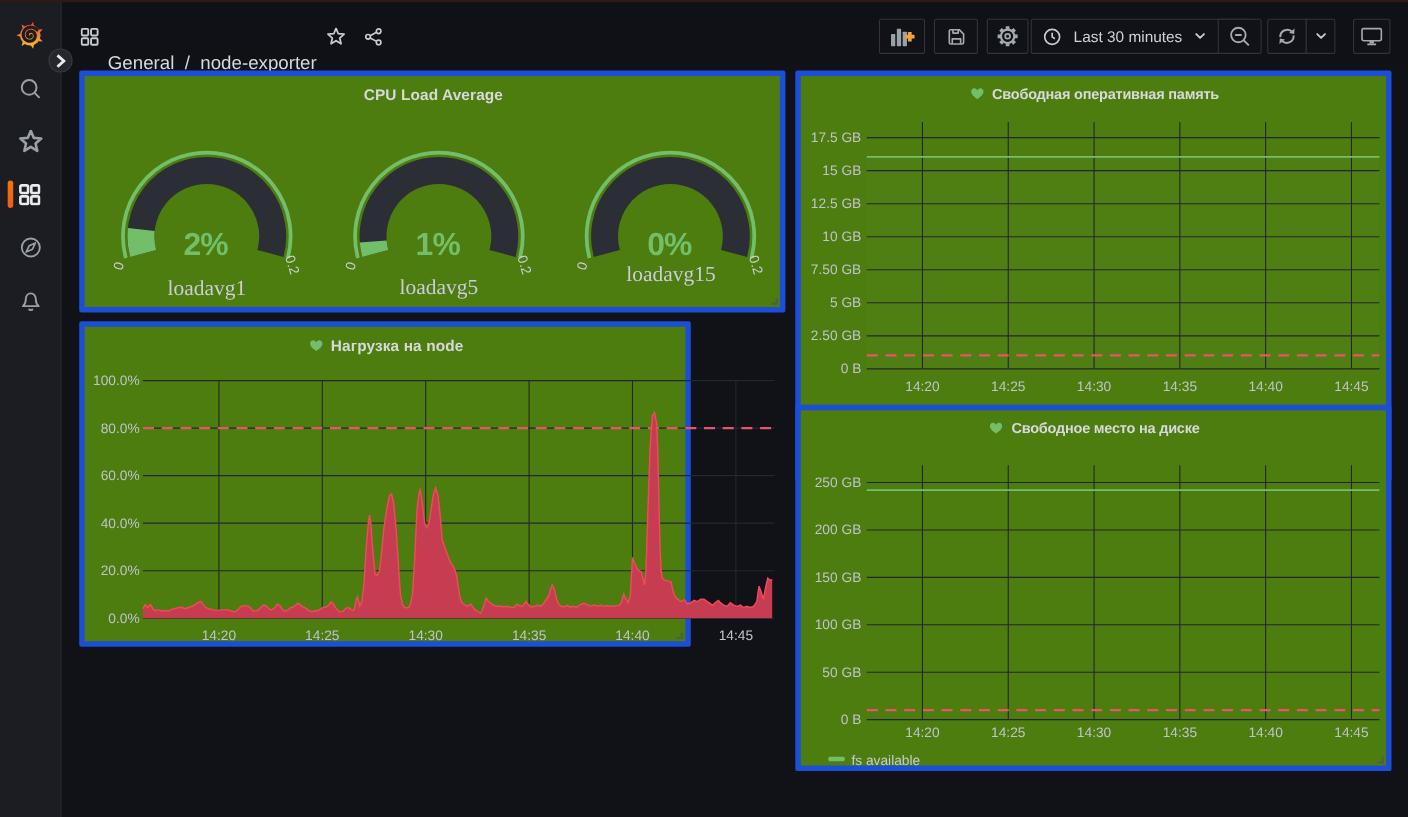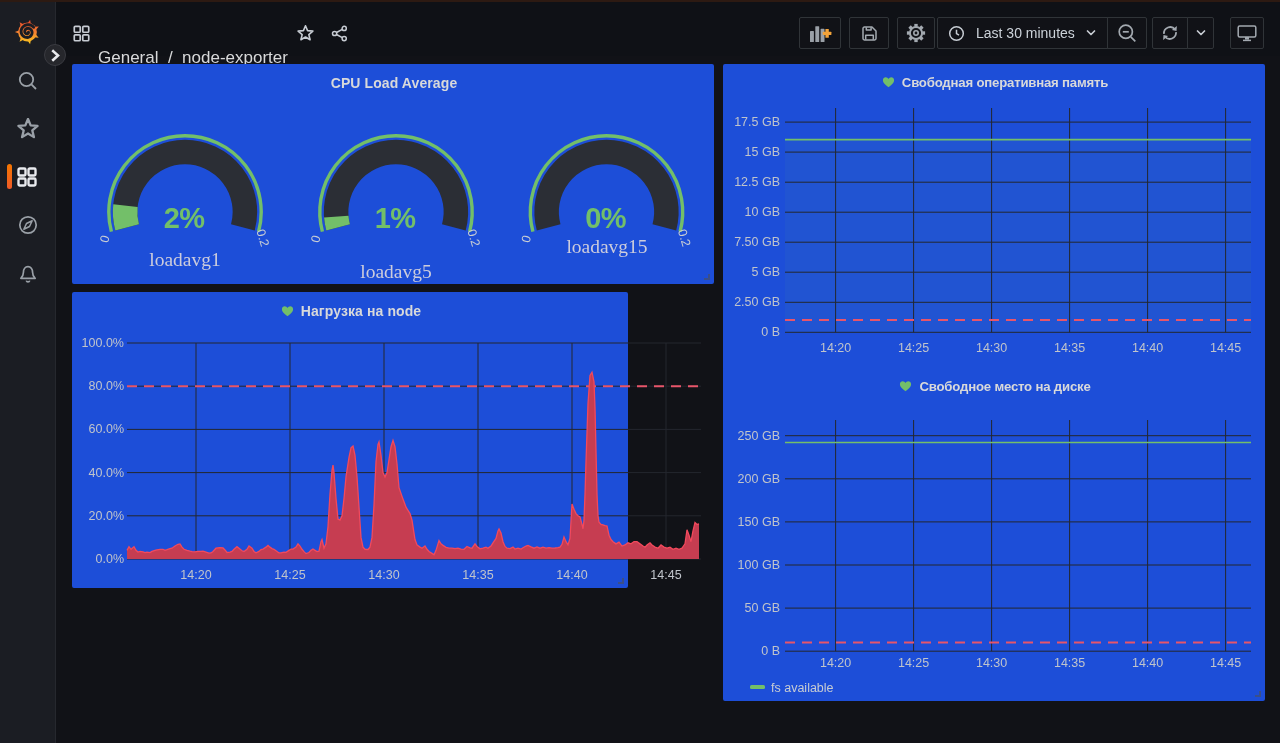--- a/index.html
+++ b/index.html
@@ -7,21 +7,21 @@
 .sidebar { position:absolute; left:0; top:0; width:56px; height:743px; background:#1b1d23; border-right:1px solid #26282e; z-index:10; }
 .header { position:absolute; left:56px; top:0; width:1224px; height:56px; background:#0f1116; }
 .sideicon { position:absolute; left:17px; }
 .navind { position:absolute; left:7px; top:164px; width:4.5px; height:25px; border-radius:2.5px; background:linear-gradient(to bottom,#f57600,#f05a28); }
 .collapse { position:absolute; left:44px; top:44px; width:22px; height:22px; border-radius:50%; background:#26272c; border:1px solid #3a3b41; z-index:20; display:flex; align-items:center; justify-content:center; }
 .crumbicon { position:absolute; left:73px; top:25px; }
 .crumbs { position:absolute; left:98px; top:24px; font-size:17px; color:#d8d9da; white-space:pre;margin-top:24px; }
 .staricon { position:absolute; left:297px; top:25px; }
 .shareicon { position:absolute; left:331px; top:25px; }
 .btn { position:absolute; top:17px; height:32px; background:#111217; border:1px solid #303438; border-radius:2px; display:flex; align-items:center; justify-content:center; }
-.panel { position:absolute; background:#1d4ed8; border:2px solid #1d4ed8; border-radius:2px; }
+.panel { position:absolute; background:#4d7c0f; border:5px solid #1d4ed8; border-radius:2px; }
 .ptitle { position:absolute; top:9px; left:2px; right:0; text-align:center; font-size:14px; font-weight:bold; color:#d8d9da; letter-spacing:0.1px; }
 .ptitle .heart { vertical-align:-1px; margin-right:7px; }
 .glabel { position:absolute; text-align:center; font-size:19.5px; color:#ccccdc;font-family:Liberation Serif, serif; }
 .corner { position:absolute; right:2px; bottom:2px; width:6px; height:6px; border-right:2px solid #4e5157; border-bottom:2px solid #4e5157; opacity:0.6; }
 .tptext { font-size:14px; color:#ccd2d9; margin:0 10px 0 11px; }
 </style></head>
 <body>
 <div class="header"></div>
 <div class="topline"></div>
 <div class="sidebar">
@@ -176,21 +176,21 @@
 <text x="242.0" y="176.9" fill="#c9ced4" font-size="12.5" text-anchor="middle" transform="rotate(-73 242.0 172.9)">0</text>
 <text x="399.5" y="175.9" fill="#c9ced4" font-size="12.5" text-anchor="middle" transform="rotate(73 399.5 171.9)">0.2</text>
 <text x="321" y="162.4" fill="#73bf69" font-size="29" font-weight="bold" text-anchor="middle" letter-spacing="-0.8">1%</text>
       <path d="M 474.64 161.40 A 59.9 59.9 0 1 1 590.36 161.40" stroke="#2b2e35" stroke-width="24.5" fill="none"></path>
 <path d="M 458.90 165.62 A 76.2 76.2 0 1 1 606.10 165.62" stroke="#73bf69" stroke-width="3.4" fill="none"></path>
 <text x="452.5" y="176.9" fill="#c9ced4" font-size="12.5" text-anchor="middle" transform="rotate(-73 452.5 172.9)">0</text>
 <text x="610.0" y="175.9" fill="#c9ced4" font-size="12.5" text-anchor="middle" transform="rotate(73 610.0 171.9)">0.2</text>
 <text x="531.5" y="162.4" fill="#73bf69" font-size="29" font-weight="bold" text-anchor="middle" letter-spacing="-0.8">0%</text>
     </svg>
   <div class="glabel" style="left:61px; top:183px; width:100px;">loadavg1</div>
-  <div class="glabel" style="left:272px; top:195px; width:100px;">loadavg5</div>
+  <div class="glabel" style="left:272px; top:182px; width:100px;">loadavg5</div>
   <div class="glabel" style="left:478px; top:170px; width:110px;">loadavg15</div>
   <div class="corner"></div>
 </div>
 
 <div class="panel" style="left:72px; top:292px; width:556px; height:296px;">
   <div class="ptitle"><svg class="heart" width="13" height="12" viewBox="0 0 16 15">
         <path d="M8 14 C3.2 10.6 1 8 1 5.2 C1 3.2 2.6 1.6 4.6 1.6 C6 1.6 7.2 2.5 8 3.8 C8.8 2.5 10 1.6 11.4 1.6 C13.4 1.6 15 3.2 15 5.2 C15 8 12.8 10.6 8 14 Z" fill="#73bf69"></path>
       </svg>Нагрузка на node</div>
   <div style="position:absolute;left:0;top:0;"><svg width="642" height="296" viewBox="0 0 642 296">
 <line x1="53" y1="265.0" x2="627" y2="265.0" stroke="#24272e" stroke-width="1"></line>

